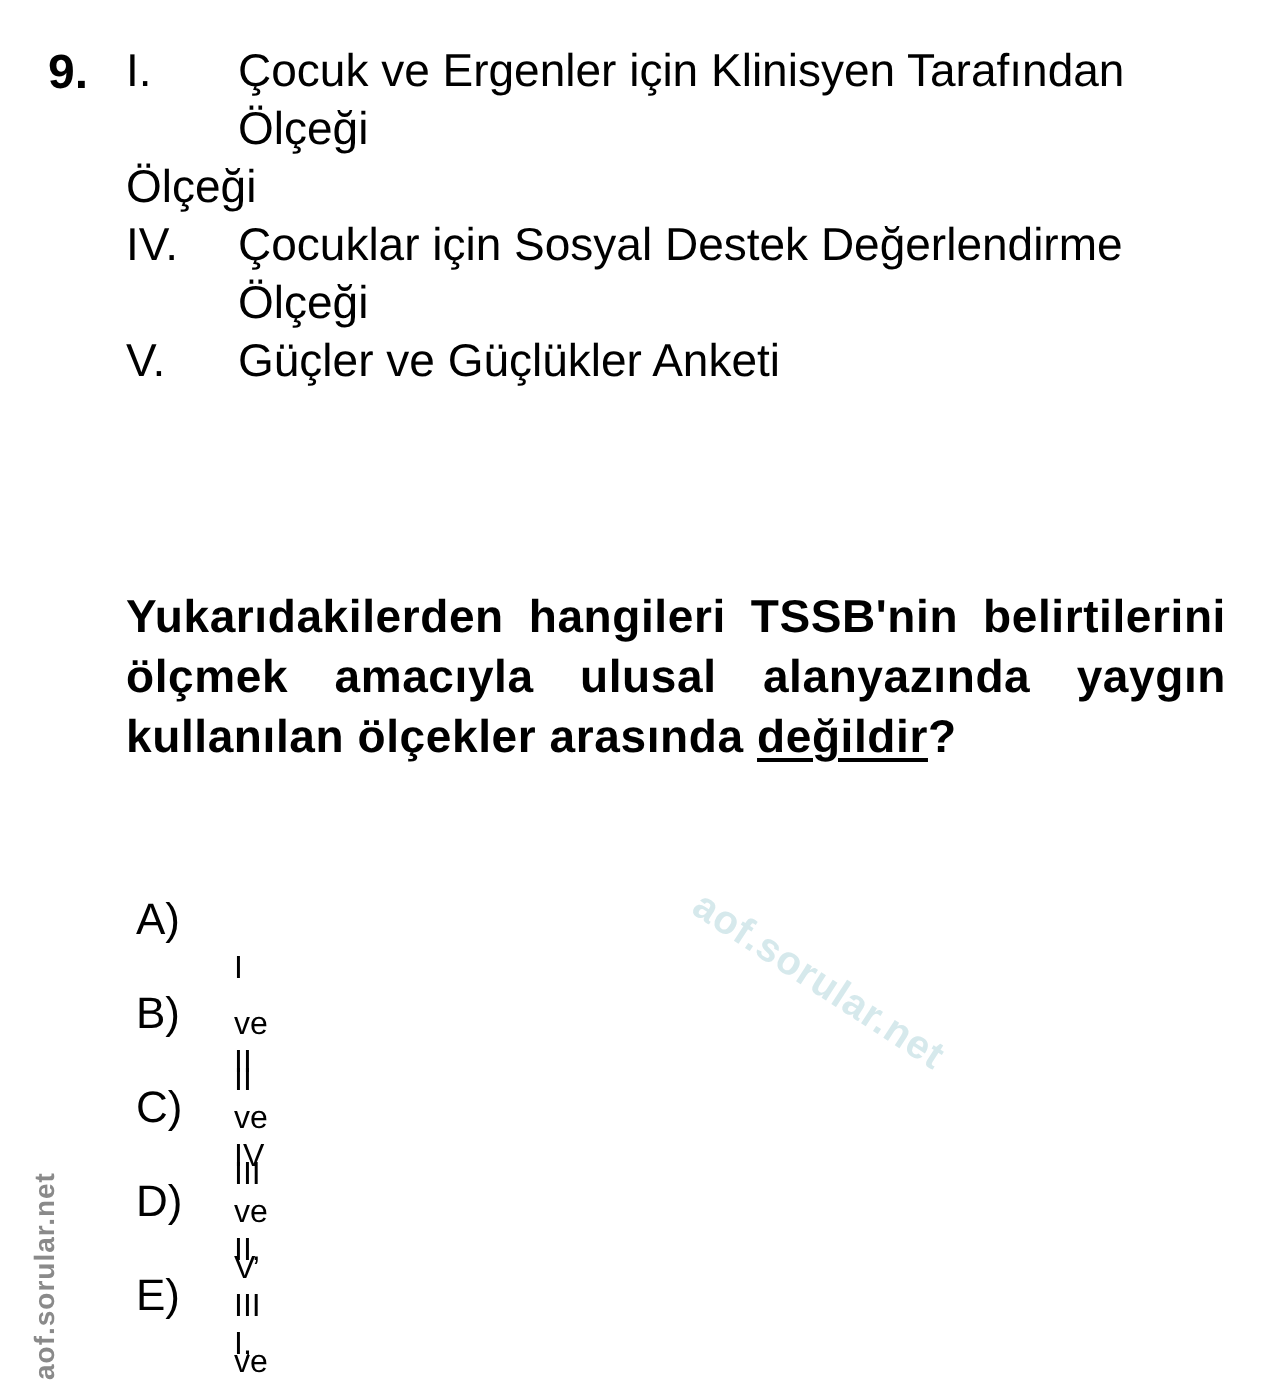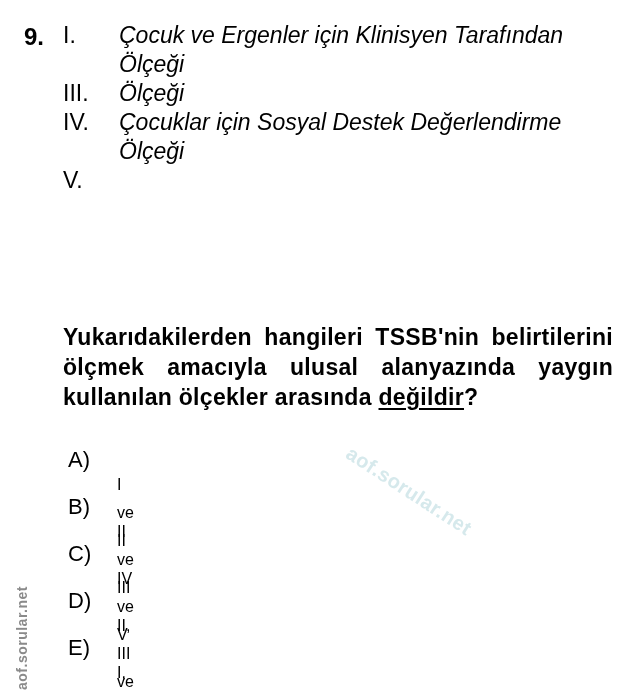--- a/index.html
+++ b/index.html
@@ -33,26 +33,25 @@
       display: flex;
       font-size: 23px;
       line-height: 29px;
     }
     .item .roman {
       width: 56px;
       flex: 0 0 56px;
     }
     .item .text {
       flex: 1;
-      font-style: italic;
     }
     .question {
       position: absolute;
       left: 63px;
-      top: 322px;
+      top: 293px;
       width: 550px;
       font-size: 23px;
       font-weight: bold;
       line-height: 30px;
       text-align: justify;
       text-align-last: left;
       letter-spacing: 0.3px;
     }
     .question u {
       text-decoration: underline;
@@ -114,34 +113,36 @@
 
 <div class="items">
   <div class="item">
     <span class="roman">I.</span>
     <span class="text">
       <div>Çocuk ve Ergenler için Klinisyen Tarafından</div>
       <div>Ölçeği</div>
     </span>
   </div>
   <div class="item">
-    <span class="roman">III.</span>
     <span class="text">
       <div>Ölçeği</div>
     </span>
   </div>
   <div class="item">
     <span class="roman">IV.</span>
     <span class="text">
       <div>Çocuklar için Sosyal Destek Değerlendirme</div>
       <div>Ölçeği</div>
     </span>
   </div>
   <div class="item">
     <span class="roman">V.</span>
+    <span class="text">
+      <div>Güçler ve Güçlükler Anketi</div>
+    </span>
   </div>
 </div>
 
 <div class="question"><span>Yukarıdakilerden hangileri TSSB'nin belirtilerini ölçmek amacıyla ulusal alanyazında yaygın kullanılan ölçekler arasında </span><u>değildir</u><span>?</span></div>
 
 <div class="options">
   <div class="option">
     <span class="letter">A)</span>
     <span class="answer">I ve II</span>
   </div>

